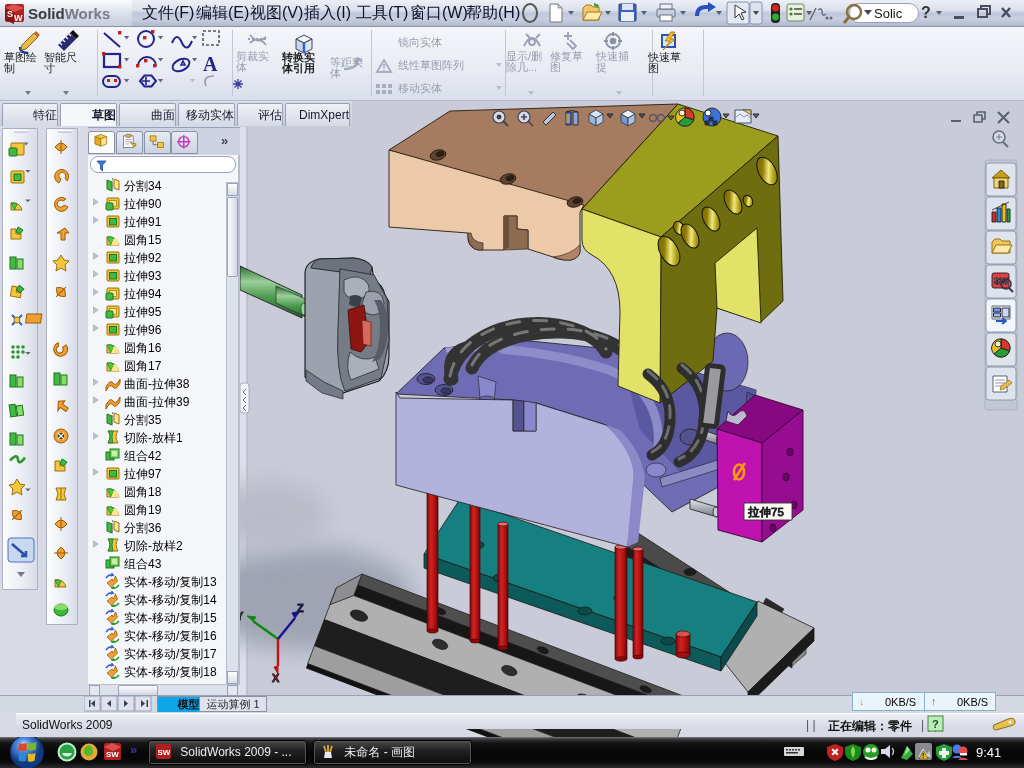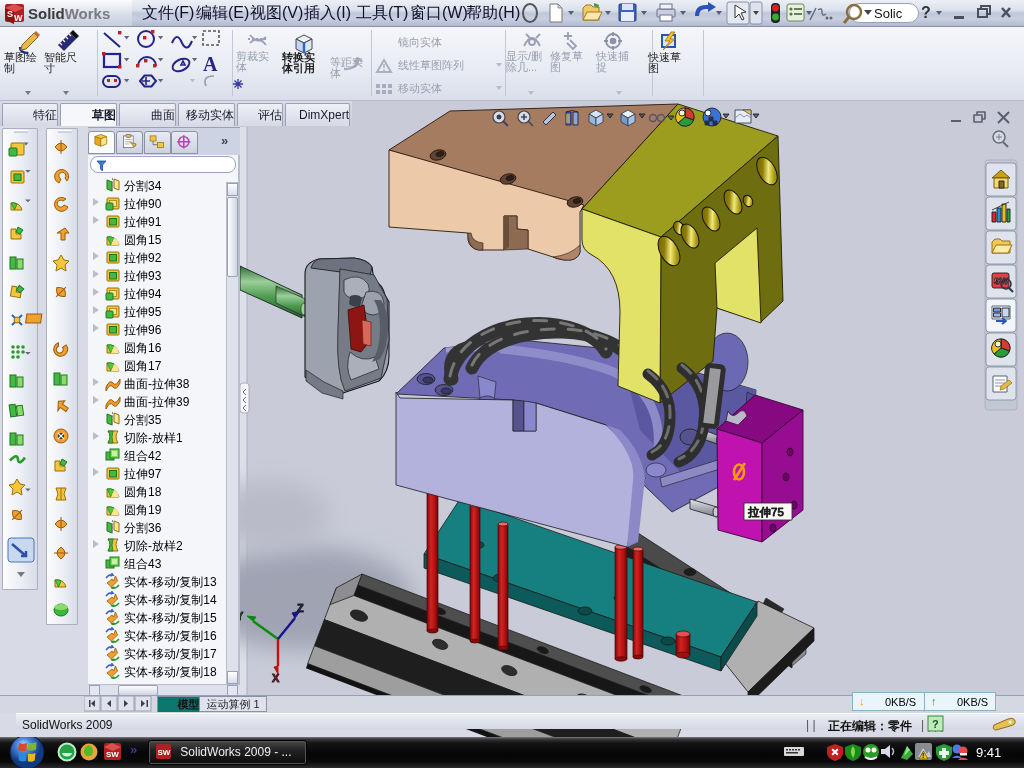--- a/index.html
+++ b/index.html
@@ -1019,21 +1019,21 @@
       </g>
     <g fill="#3a4054">
         <path d="M11 4 l-4 3.5 4 3.5z"></path>
         <rect x="5" y="4" width="1.5" height="7"></rect>
         <path d="M27 4 l-4 3.5 4 3.5z"></path>
         <path d="M40 4 l4 3.5 -4 3.5z"></path>
         <path d="M57 4 l4 3.5 -4 3.5z"></path>
         <rect x="62.5" y="4" width="1.5" height="7"></rect>
       </g>
   </svg>
-  <div class="abs" style="left:157px;top:696px;width:63px;height:16px;background:#0f766e;border:1px solid #8a90a6;border-bottom:none;font-size:11px;text-align:center;line-height:15px;font-weight:bold;color:#111">模型</div>
+  <div class="abs" style="left:157px;top:696px;width:63px;height:16px;background:#0ea5e9;border:1px solid #8a90a6;border-bottom:none;font-size:11px;text-align:center;line-height:15px;font-weight:bold;color:#111">模型</div>
   <div class="abs" style="left:199px;top:696px;width:68px;height:16px;background:#dfe2ec;border:1px solid #8a90a6;font-size:11px;text-align:center;line-height:15px;color:#222">运动算例 1</div>
   <div id="statusbar" class="abs">
     <span class="abs" style="left:6px;top:4px">SolidWorks 2009</span>
     <span class="abs" style="left:790px;top:4px;color:#555">|&nbsp;|</span>
     <span class="abs" style="left:812px;top:4px;font-weight:bold">正在编辑：零件</span>
     <span class="abs" style="left:905px;top:4px;color:#555">|&nbsp;|&nbsp;|&nbsp;|</span>
   </div>
   <svg class="abs" style="left:926px;top:715px" width="98" height="20" viewBox="0 0 98 20">
     <rect x="2" y="1" width="15" height="15" fill="#bfeabf" stroke="#3a8a3a"></rect>
       <text x="6" y="13" font-size="11" font-weight="bold" fill="#0a5a0a">?</text>
@@ -1117,20 +1117,27 @@
       </g>
     <text x="976" y="20" font-size="13" fill="#fff">9:41</text>
   </svg>
   <div class="abs tbtn" style="left:148px;top:740px;width:159px">
     <svg width="17" height="17" style="vertical-align:-4px;margin-left:6px">
         <rect x="1" y="1" width="15" height="15" rx="2" fill="#b02020"></rect>
         <text x="2.5" y="12" font-size="8" fill="#fff" font-weight="bold">SW</text>
       </svg>
     <span style="margin-left:5px">SolidWorks 2009 - ...</span>
   </div>
+  <div class="abs tbtn" style="left:313px;top:740px;width:159px">
+    <svg width="16" height="16" style="vertical-align:-4px;margin-left:6px">
+        <path d="M4 2 l2 6 M8 1 v7 M12 2 l-2 6" stroke="#d0a030" stroke-width="2"></path>
+        <path d="M5 8 h6 l1 6 h-8z" fill="#e8e8f0"></path>
+      </svg>
+    <span style="margin-left:5px">未命名 - 画图</span>
+  </div>
 
   <div class="abs" style="left:852px;top:692px;width:144px;height:19px;background:#eaf4fb;border:1px solid #8ab0cc;font-size:11px;color:#000">
     <span class="abs" style="left:6px;top:2px;color:#e8a010;font-weight:bold">↓</span>
       <span class="abs" style="left:32px;top:3px">0KB/S</span>
     <span class="abs" style="left:71px;top:0;height:19px;border-left:1px solid #8ab0cc"></span>
     <span class="abs" style="left:78px;top:2px;color:#2a9a2a;font-weight:bold">↑</span>
       <span class="abs" style="left:104px;top:3px">0KB/S</span>
   </div>
 </div>
 </body></html>

